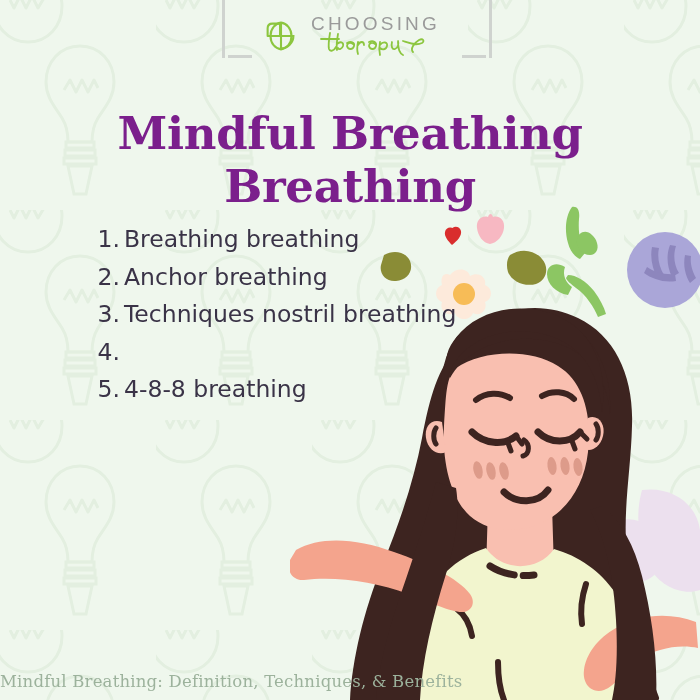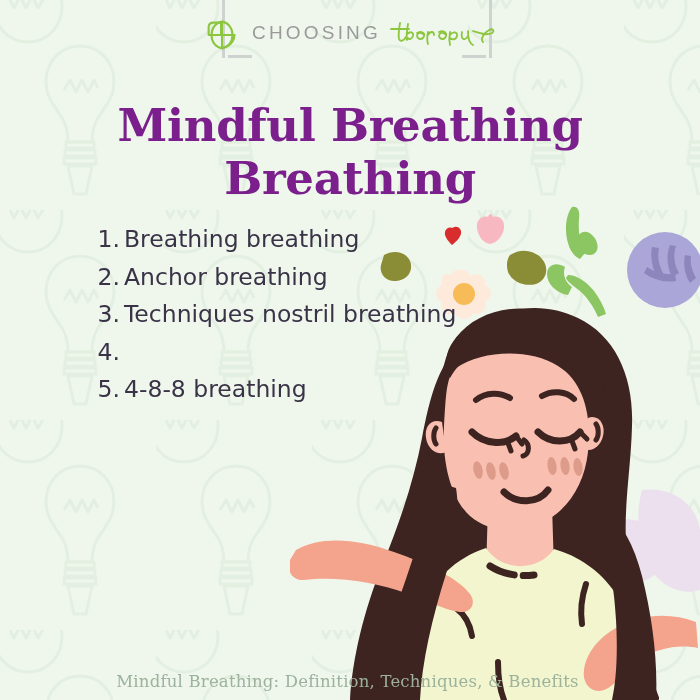--- a/index.html
+++ b/index.html
@@ -50,35 +50,35 @@
     position: absolute;
     left: 0; right: 0;
     top: 14px;
     z-index: 5;
     display: flex;
     align-items: center;
     justify-content: center;
     gap: 9px;
   }
   .logo-mark { width: 42px; height: 42px; flex: none; }
-  .logo-text { display: flex; flex-direction: row; line-height: 1; }
+  .logo-text { display: flex; flex-direction: column; line-height: 1; }
   .logo-word {
     font-family: "Liberation Sans", sans-serif;
     font-size: 19px;
     letter-spacing: 3.2px;
     color: #9a9a9a;
     font-weight: 400;
   }
   .logo-script { margin-top: -2px; margin-left: 6px; }
 
   
   .title {
     position: absolute;
     left: 0; right: 0;
-    top: 100px;
+    top: 108px;
     z-index: 5;
     text-align: center;
     font-family: "DejaVu Serif", "Liberation Serif", serif;
     font-weight: bold;
     font-size: 45px;
     line-height: 1.17;
     color: #7b1f8c;
     letter-spacing: -0.3px;
   }
 
@@ -121,21 +121,20 @@
     height: 450px;
     z-index: 6;
   }
 
   
   .footer {
     position: absolute;
     left: 0; right: 5px;
     bottom: 9px;
     z-index: 8;
-    text-align: center;
     font-family: "DejaVu Serif", "Liberation Serif", serif;
     font-size: 16.5px;
     color: #9cb29c;
     letter-spacing: 0.2px;
   }
 </style>
 </head>
 <body>
 
 <div id="poster">

